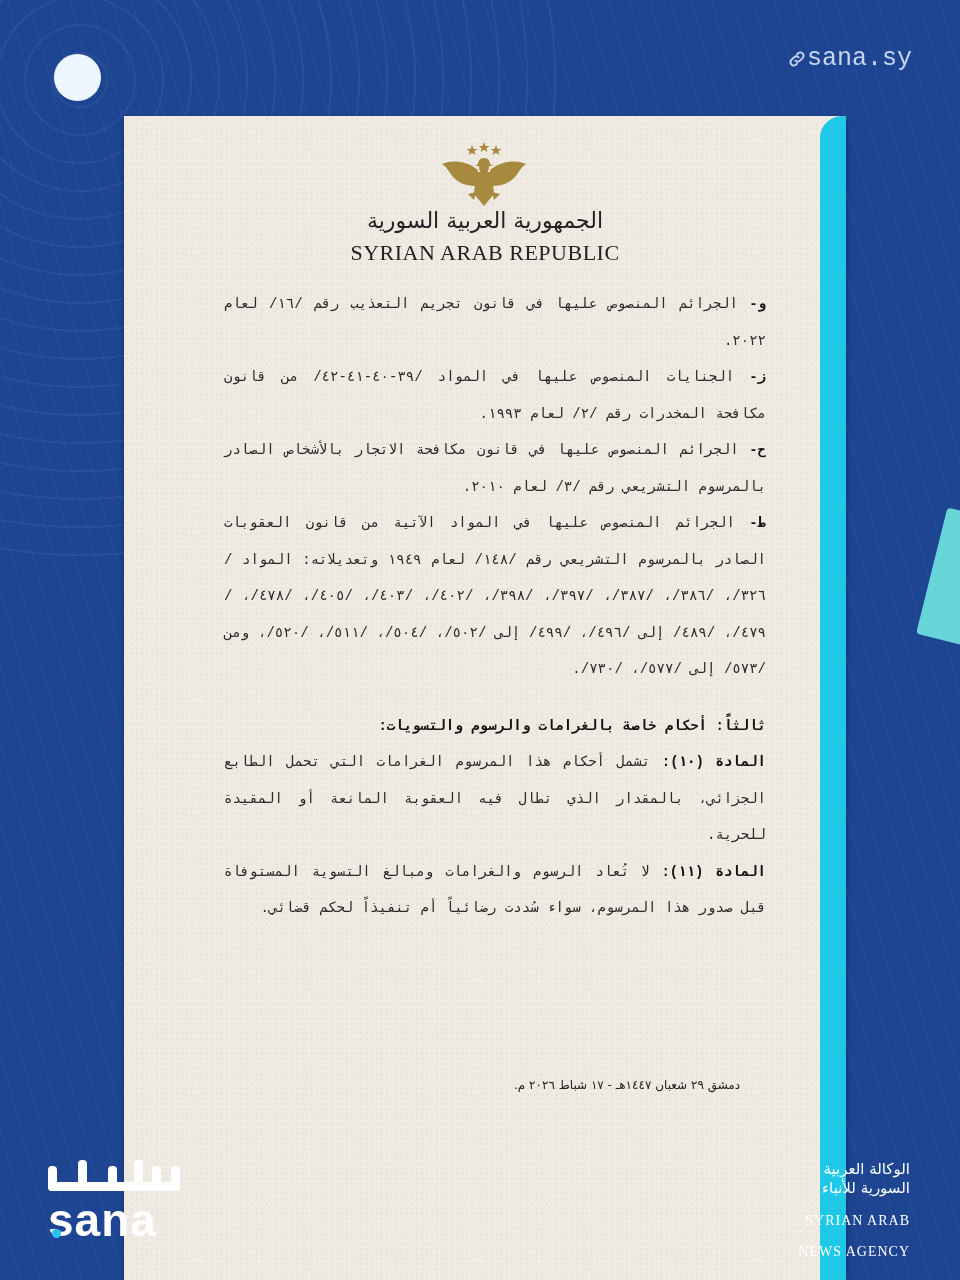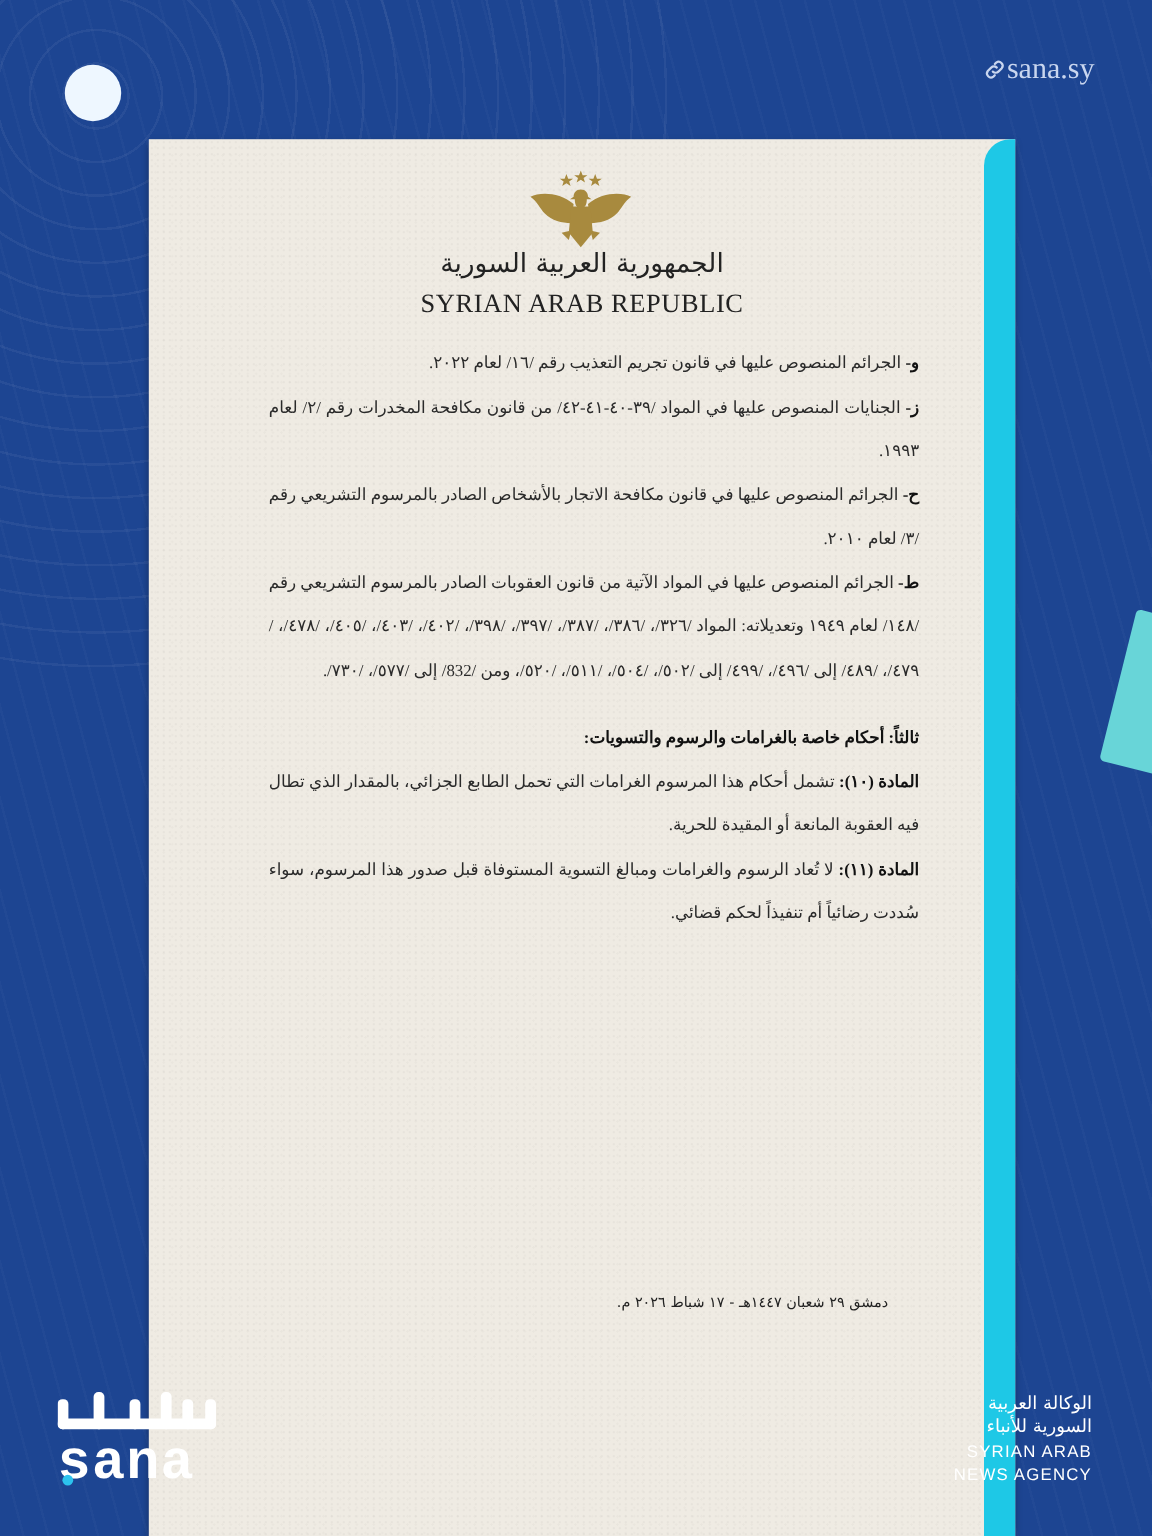--- a/index.html
+++ b/index.html
@@ -16,21 +16,21 @@
   .bg-lines {
     position: absolute; inset: 0;
     background: repeating-linear-gradient(75deg, rgba(255,255,255,0) 0 18px, rgba(255,255,255,0.025) 18px 20px);
   }
   .dot {
     position: absolute; left: 54px; top: 54px; width: 47px; height: 47px; border-radius: 50%;
     background: #eef7ff;
   }
   .site-link {
     position: absolute; right: 48px; top: 44px; color: #c9d6ef; font-size: 25px;
-    font-family: Liberation Serif, serif; display: flex; align-items: center; gap: 0; text-align: center;
+    font-family: Liberation Mono, monospace; display: flex; align-items: center; gap: 0; text-align: center;
   }
   .site-link svg { width: 20px; height: 20px; }
   .teal-card {
     position: absolute; left: 930px; top: 520px; width: 120px; height: 130px;
     background: #68d5d8; transform: rotate(14deg); border-radius: 4px;
   }
   .paper {
     position: absolute; left: 124px; top: 116px; width: 722px; height: 1200px;
     background: #efebe3;
     background-image:
@@ -51,41 +51,41 @@
     position: absolute; left: 0; right: 0; top: 92px; text-align: center;
     font-family: "DejaVu Sans", sans-serif; font-size: 22px; color: #222;
   }
   .state-en {
     position: absolute; left: 0; right: 0; top: 124px; text-align: center;
     font-family: "Liberation Serif", serif; font-size: 22px; color: #222; letter-spacing: 0.5px;
   }
   .body {
     position: absolute; left: 100px; top: 170px; width: 542px;
     direction: rtl; text-align: justify; color: #2a2a2a;
-    font-family: Liberation Serif, serif; font-size: 14px; line-height: 36.5px;
+    font-family: Liberation Mono, monospace; font-size: 14px; line-height: 36.5px;
   }
   .body p { margin: 0; }
   .body b { font-weight: bold; color: #111; }
   .body .gap { height: 20px; }
   .heading { font-weight: bold; color: #111; }
   .signoff {
     position: absolute; left: 390px; top: 962px; direction: rtl;
     font-size: 12px; font-weight: normal; color: #222;
   }
   .logo {
     position: absolute; left: 48px; top: 1160px; color: #fff;
   }
   .logo .ar-mark { width: 132px; height: 34px; }
-  .logo .en-mark { font-family: Liberation Mono, monospace; font-weight: bold; font-size: 46px; line-height: 40px; letter-spacing: 1px; margin-top: 2px; position: relative; }
+  .logo .en-mark { font-family: Liberation Sans, sans-serif; font-weight: bold; font-size: 46px; line-height: 40px; letter-spacing: 1px; margin-top: 2px; position: relative; }
   .logo .blue-dot { position: absolute; left: 4px; bottom: 2px; width: 9px; height: 9px; border-radius: 50%; background: #2cc3ee; }
   .agency {
     position: absolute; right: 50px; top: 1160px; text-align: right; color: #fff;
   }
   .agency .ar { font-size: 15px; line-height: 19px; direction: rtl; }
-  .agency .en { font-family: Liberation Sans, sans-serif; font-size: 14px; line-height: 16px; letter-spacing: 1px; margin-top: 3px; }
+  .agency .en { font-family: Liberation Serif, serif; font-size: 14px; line-height: 16px; letter-spacing: 1px; margin-top: 15px; }
 </style>
 </head>
 <body>
 
 <div class="bg-rings"></div>
 <div class="bg-lines"></div>
 <div class="dot"></div>
 
 <div class="site-link">
   <svg viewBox="0 0 24 24" fill="none" stroke="#c9d6ef" stroke-width="2.2" stroke-linecap="round">
@@ -113,21 +113,21 @@
       <path d="M62 52 L54 50 L56 58 Z"></path>
     </g>
   </svg>
   <div class="state-ar">الجمهورية العربية السورية</div>
   <div class="state-en">SYRIAN ARAB REPUBLIC</div>
 
   <div class="body">
     <p><b>و-</b><span> الجرائم المنصوص عليها في قانون تجريم التعذيب رقم /١٦/ لعام ٢٠٢٢.</span></p>
     <p><b>ز-</b><span> الجنايات المنصوص عليها في المواد /٣٩-٤٠-٤١-٤٢/ من قانون مكافحة المخدرات رقم /٢/ لعام ١٩٩٣.</span></p>
     <p><b>ح-</b><span> الجرائم المنصوص عليها في قانون مكافحة الاتجار بالأشخاص الصادر بالمرسوم التشريعي رقم /٣/ لعام ٢٠١٠.</span></p>
-    <p><b>ط-</b><span> الجرائم المنصوص عليها في المواد الآتية من قانون العقوبات الصادر بالمرسوم التشريعي رقم /١٤٨/ لعام ١٩٤٩ وتعديلاته: المواد /٣٢٦/، /٣٨٦/، /٣٨٧/، /٣٩٧/، /٣٩٨/، /٤٠٢/، /٤٠٣/، /٤٠٥/، /٤٧٨/، /٤٧٩/، /٤٨٩/ إلى /٤٩٦/، /٤٩٩/ إلى /٥٠٢/، /٥٠٤/، /٥١١/، /٥٢٠/، ومن /832/ إلى /٥٧٧/، /٧٣٠/.</span></p>
+    <p><b>ط-</b><span> الجرائم المنصوص عليها في المواد الآتية من قانون العقوبات الصادر بالمرسوم التشريعي رقم /١٤٨/ لعام ١٩٤٩ وتعديلاته: المواد /٣٢٦/، /٣٨٦/، /٣٨٧/، /٣٩٧/، /٣٩٨/، /٤٠٢/، /٤٠٣/، /٤٠٥/، /٤٧٨/، /٤٧٩/، /٤٨٩/ إلى /٤٩٦/، /٤٩٩/ إلى /٥٠٢/، /٥٠٤/، /٥١١/، /٥٢٠/، ومن /٥٧٣/ إلى /٥٧٧/، /٧٣٠/.</span></p>
     <div class="gap"></div>
     <p class="heading">ثالثاً: أحكام خاصة بالغرامات والرسوم والتسويات:</p>
     <p><b>المادة (١٠):</b><span> تشمل أحكام هذا المرسوم الغرامات التي تحمل الطابع الجزائي، بالمقدار الذي تطال فيه العقوبة المانعة أو المقيدة للحرية.</span></p>
     <p><b>المادة (١١):</b><span> لا تُعاد الرسوم والغرامات ومبالغ التسوية المستوفاة قبل صدور هذا المرسوم، سواء سُددت رضائياً أم تنفيذاً لحكم قضائي.</span></p>
   </div>
 
   <div class="signoff">دمشق ٢٩ شعبان ١٤٤٧هـ - ١٧ شباط ٢٠٢٦ م.</div>
 </div>
 
 <div class="logo">

